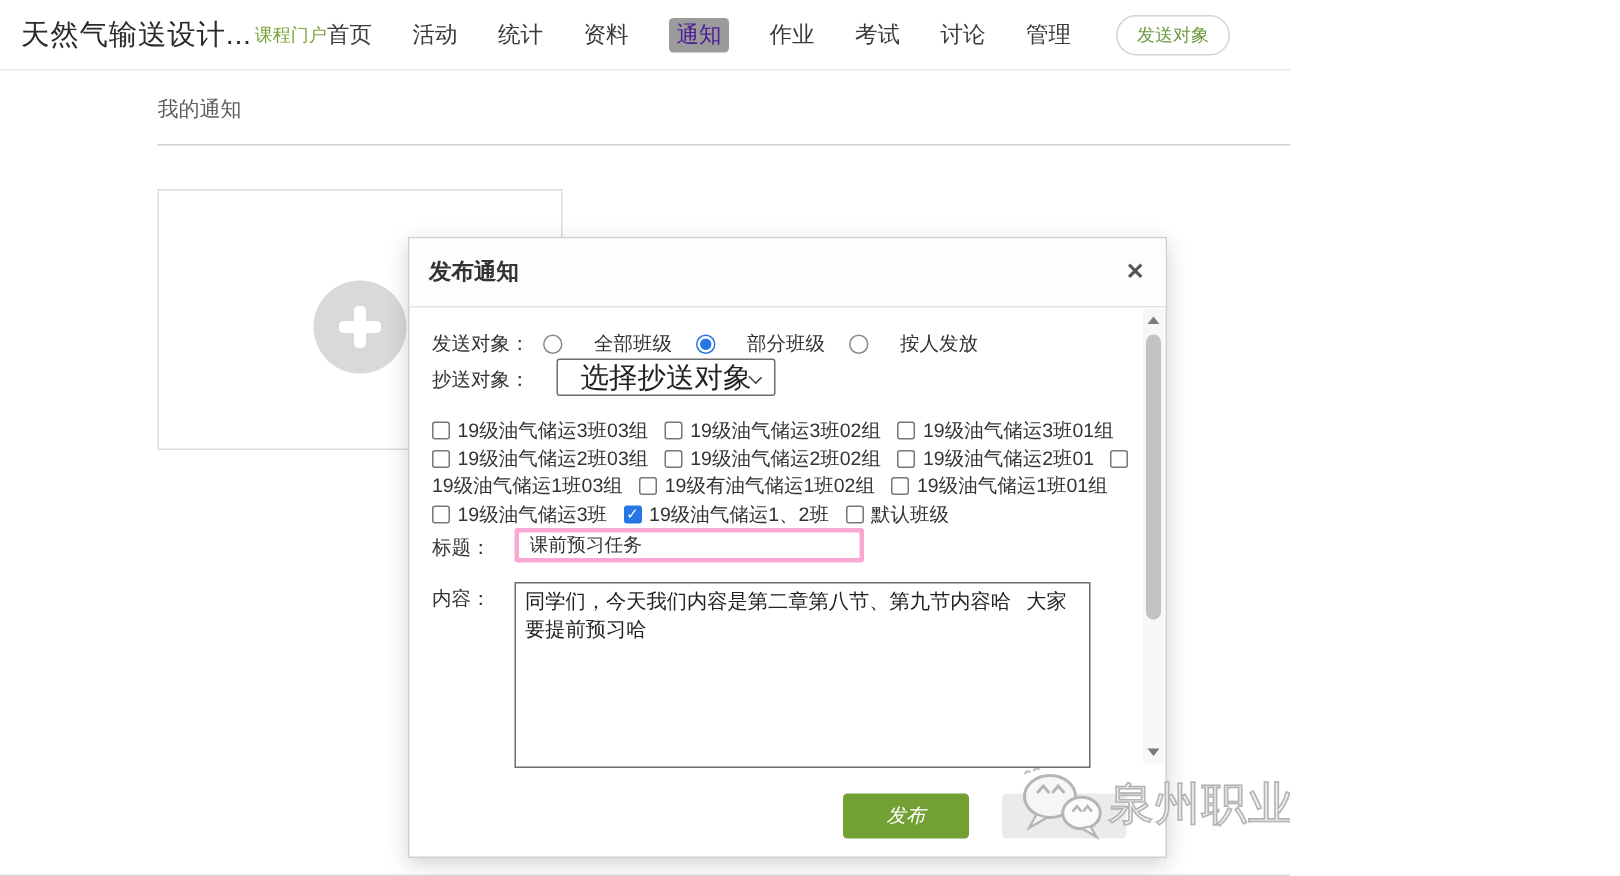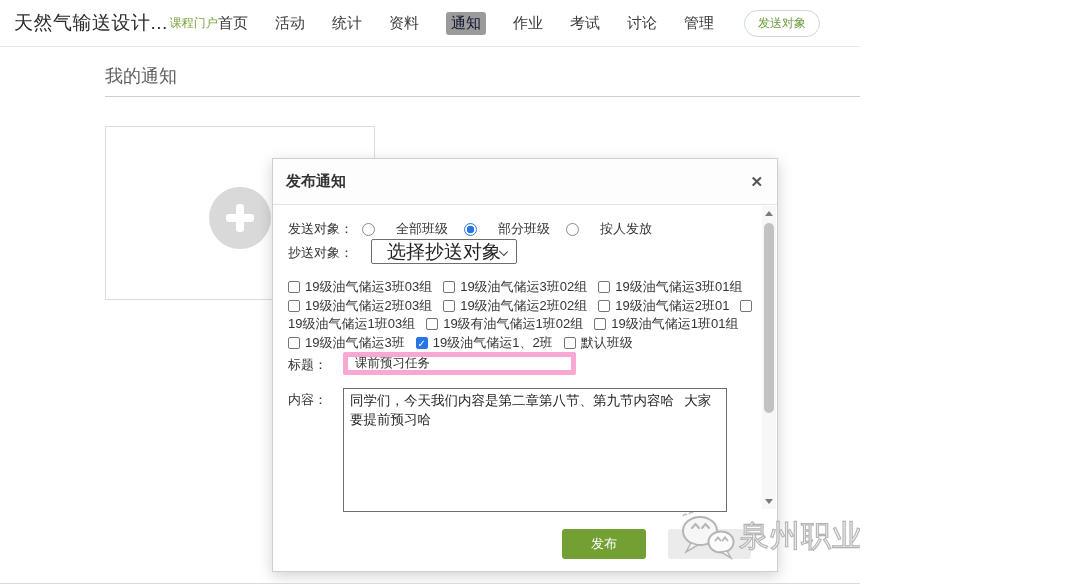--- a/index.html
+++ b/index.html
@@ -6,26 +6,26 @@
   html,body { background:#fff; font-family:"Liberation Sans", sans-serif; }
   .screen { position:relative; width:860px; height:584px; background:#fff; overflow:hidden; border-bottom:1px solid #d9d9d9; }
 
   
   .topbar { position:absolute; top:0; left:0; right:0; height:47px; background:#fff;
             border-bottom:1px solid #e8e8e8; display:flex; align-items:center; padding:0 40px 0 14px; }
   .course-title { font-size:19px; color:#2b2b2b; letter-spacing:.5px; }
   .portal-link { font-size:12px; color:#7ba33c; margin-left:2px; cursor:pointer; }
   .top-nav { margin-left:auto; display:flex; align-items:center; gap:27px; font-size:15px; color:#3a3a3a; }
   .nav-item { cursor:pointer; white-space:nowrap; }
-  .nav-item.active { background:#9b9b9b; color:#0f172a; padding:2px 5px; border-radius:3px; }
+  .nav-item.active { background:#9b9b9b; color:#4c1d95; padding:2px 5px; border-radius:3px; }
   .pill-btn { margin-left:30px; border:1px solid #ccd6db; border-radius:14px; padding:4px 13px;
               font-size:12px; color:#6d9a3f; background:#fff; white-space:nowrap; cursor:pointer; }
 
   
-  .section-title { position:absolute; left:105px; top:64px; font-size:18px; color:#5f5f5f; }
+  .section-title { position:absolute; left:105px; top:64px; font-size:14px; color:#5f5f5f; }
   .section-divider { position:absolute; left:105px; top:96px; width:870px; border-top:1px solid #cfcfcf; }
   .btn-new { position:absolute; left:897px; top:60px; width:45px; height:26px; background:#72a033;
              color:#fff; font-size:13px; border:none; border-radius:3px; cursor:pointer; }
 
   
   .add-card { position:absolute; left:105px; top:126px; width:270px; height:174px;
               background:#fff; border:1px solid #dcdcdc; cursor:pointer; }
   .plus-circle { position:absolute; left:103px; top:60px; width:62px; height:62px;
                  border-radius:50%; background:#d9d9d9; }
   .plus-circle::before, .plus-circle::after { content:""; position:absolute; background:#fff; border-radius:3px; }
@@ -57,30 +57,30 @@
              border-bottom:1.6px solid #333; transform:rotate(45deg) scaleY(.85); }
 
   .class-list { position:absolute; left:15px; top:111px; width:470px; font-size:13px; color:#333; }
   .class-row { display:flex; align-items:center; height:18.5px; }
   .class-item { display:flex; align-items:center; gap:5px; margin-right:11px; cursor:pointer; white-space:nowrap;margin-top:16px; }
   .checkbox { width:12px; height:12px; border:1px solid #767676; border-radius:2px; background:#fff;
               font-size:10px; line-height:11px; text-align:center; color:#fff; flex:0 0 auto; }
   .checkbox.checked { background:#2676e8; border-color:#2676e8; }
 
   .row-title { position:absolute; left:15px; top:197px; display:flex; align-items:center; }
-  .title-input { position:absolute; left:55px; top:-4px; width:233px; height:23px; border:5px solid #f9a8d4;
+  .title-input { position:absolute; left:55px; top:-4px; width:233px; height:23px; border:3px solid #f9a8d4;
                  border-radius:2px; font-size:12.5px; color:#333; padding:0 7px; font-family:"Liberation Sans",sans-serif; }
 
   .row-content { position:absolute; left:15px; top:231px; }
   .content-area { position:absolute; left:55px; top:-2px; width:384px; height:124px; border:1px solid #6d6d6d;
                   padding:3px 6px; font-size:13.5px; line-height:1.4; color:#222; resize:none;
                   font-family:"Liberation Serif", serif; }
 
   .btn-publish { position:absolute; left:289px; top:370px; width:84px; height:30px; background:#72a033;
-                 color:#fff; font-size:13px; border:none; border-radius:3px; cursor:pointer; }
+                 color:#fff; font-size:13px; border:none; border-radius:3px; cursor:pointer;font-style:italic; }
   .btn-cancel { position:absolute; left:395px; top:370px; width:83px; height:30px; background:#ebebeb;
                 border:none; border-radius:3px; cursor:pointer; }
 
   
   .scroll-track { position:absolute; right:1px; top:47px; width:14px; height:303px; background:#f7f7f7; cursor:pointer; }
   .scroll-thumb { position:absolute; left:2px; top:17px; width:10px; height:190px; background:#c2c2c2; border-radius:5px; }
   .scroll-arrow { position:absolute; left:3px; width:0; height:0; border-left:4px solid transparent; border-right:4px solid transparent; }
   .scroll-arrow.up { top:5px; border-bottom:5px solid #7a7a7a; }
   .scroll-arrow.down { bottom:5px; border-top:5px solid #7a7a7a; }
 

